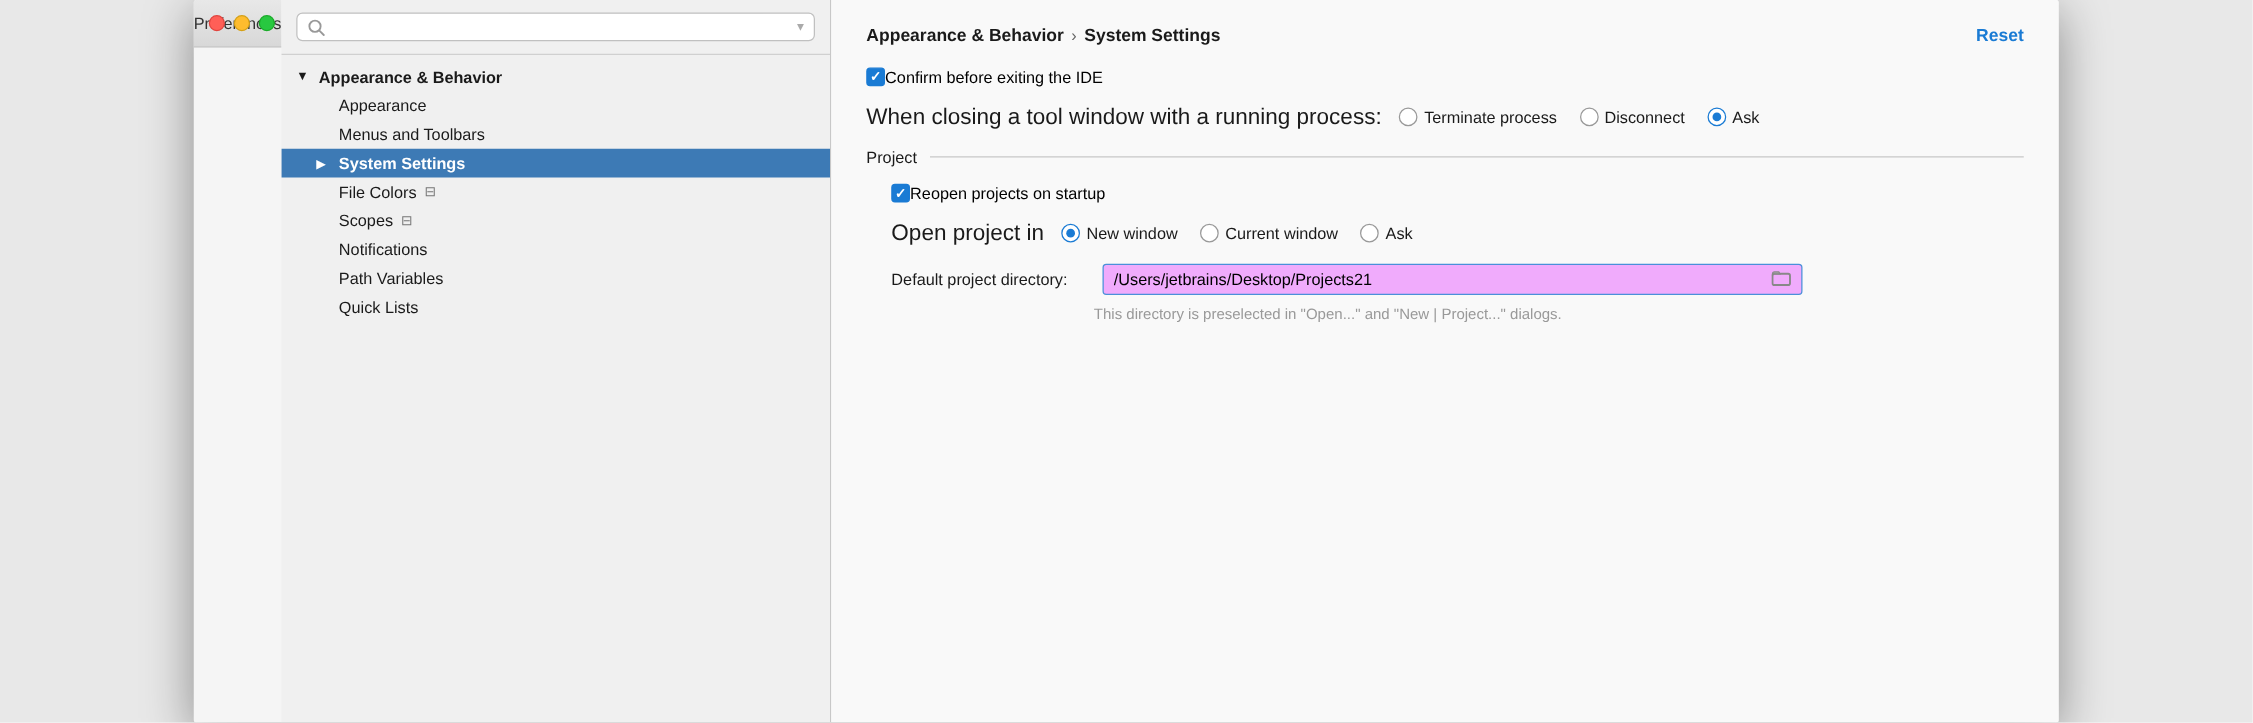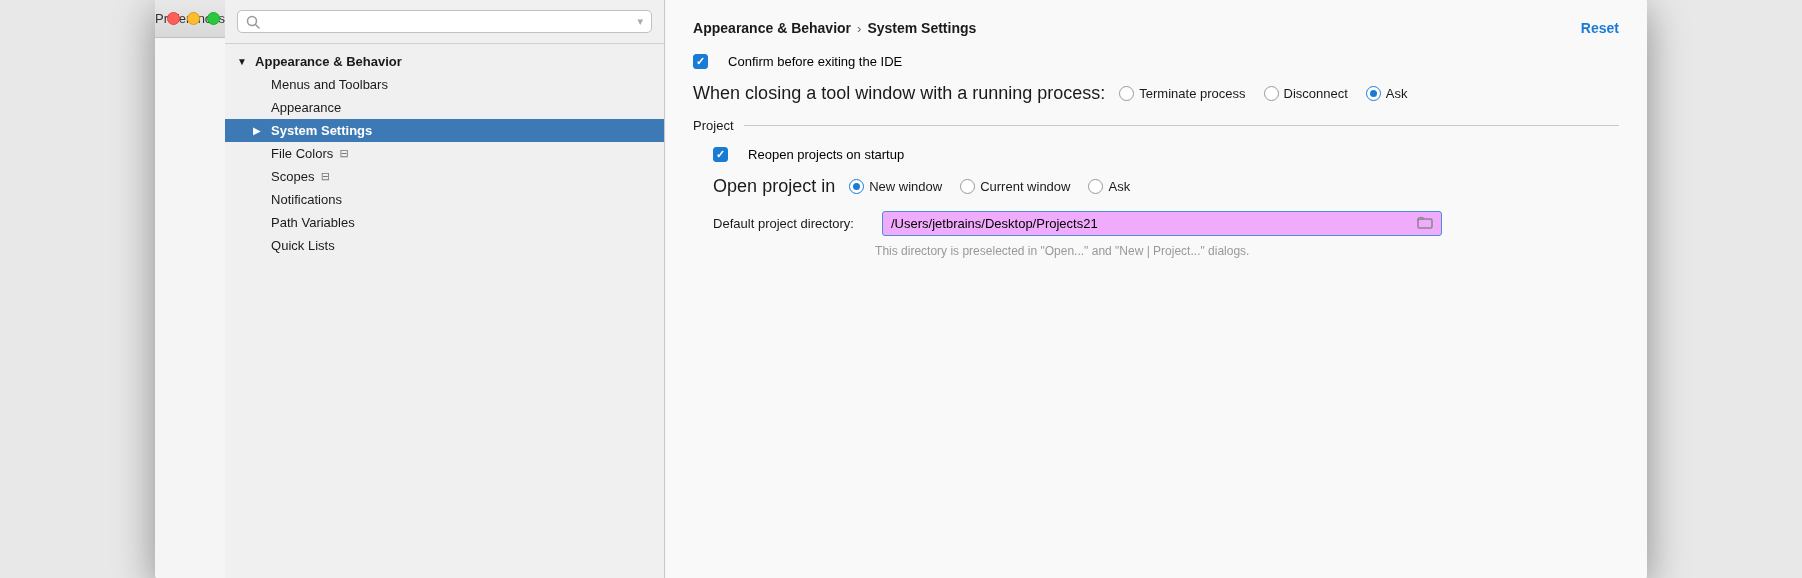--- a/index.html
+++ b/index.html
@@ -196,21 +196,21 @@
       border: none;
     }
 
     .section {
       margin-bottom: 16px;
     }
 
     .checkbox-row {
       display: flex;
       align-items: center;
-      gap: 20px;
+      gap: 0;
       margin-bottom: 14px;
     }
 
     .checkbox {
       width: 15px;
       height: 15px;
       border-radius: 3px;
       border: 1.5px solid #888;
       background: white;
       display: flex;
@@ -382,26 +382,26 @@
 
       <div class="sidebar-tree">
 
         <div class="tree-item group-header">
           <span class="tree-arrow">▼</span>
           <span class="tree-label">Appearance &amp; Behavior</span>
         </div>
 
         <div class="tree-item indent-1">
           <span class="tree-arrow"></span>
+          <span class="tree-label">Appearance</span>
+        </div>
+
+        <div class="tree-item indent-1">
+          <span class="tree-arrow"></span>
           <span class="tree-label">Menus and Toolbars</span>
-        </div>
-
-        <div class="tree-item indent-1">
-          <span class="tree-arrow"></span>
-          <span class="tree-label">Appearance</span>
         </div>
 
         <div class="tree-item indent-1 selected">
           <span class="tree-arrow">▶</span>
           <span class="tree-label" style="font-weight:600;">System Settings</span>
         </div>
 
         <div class="tree-item indent-1">
           <span class="tree-arrow"></span>
           <span class="tree-label">File Colors</span>

